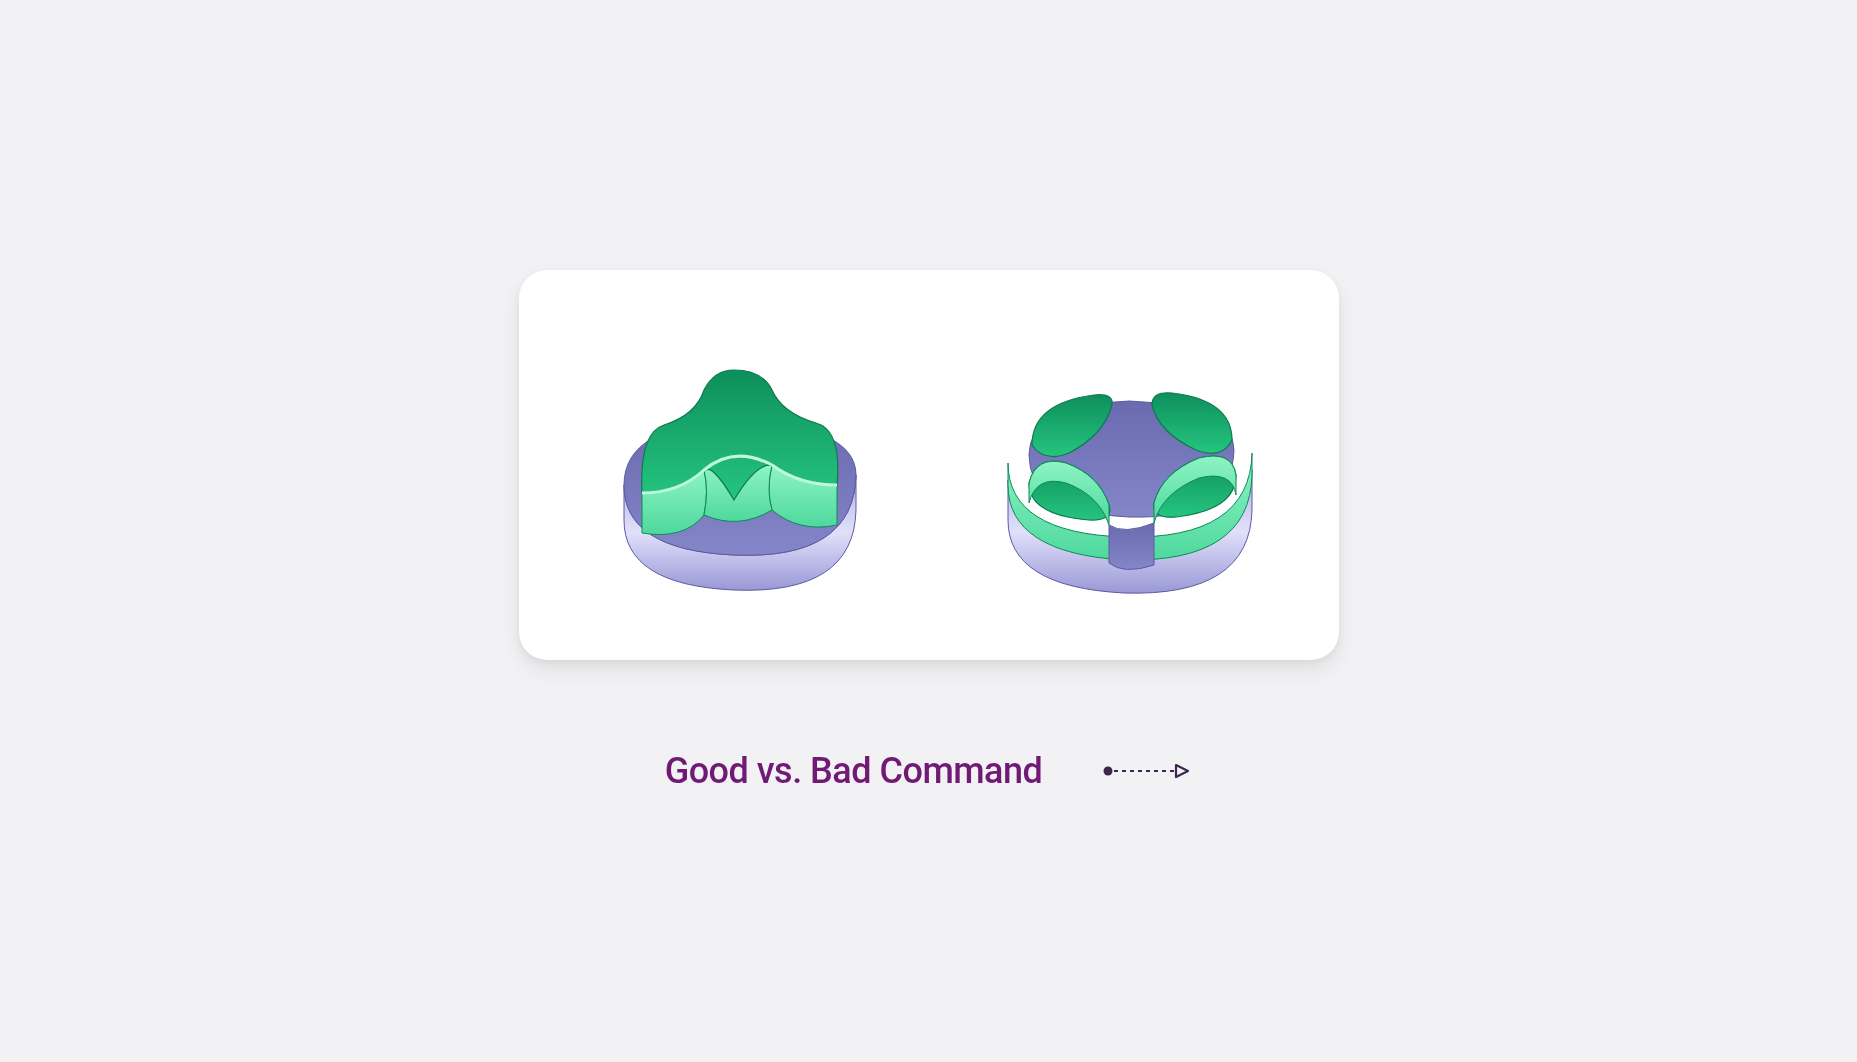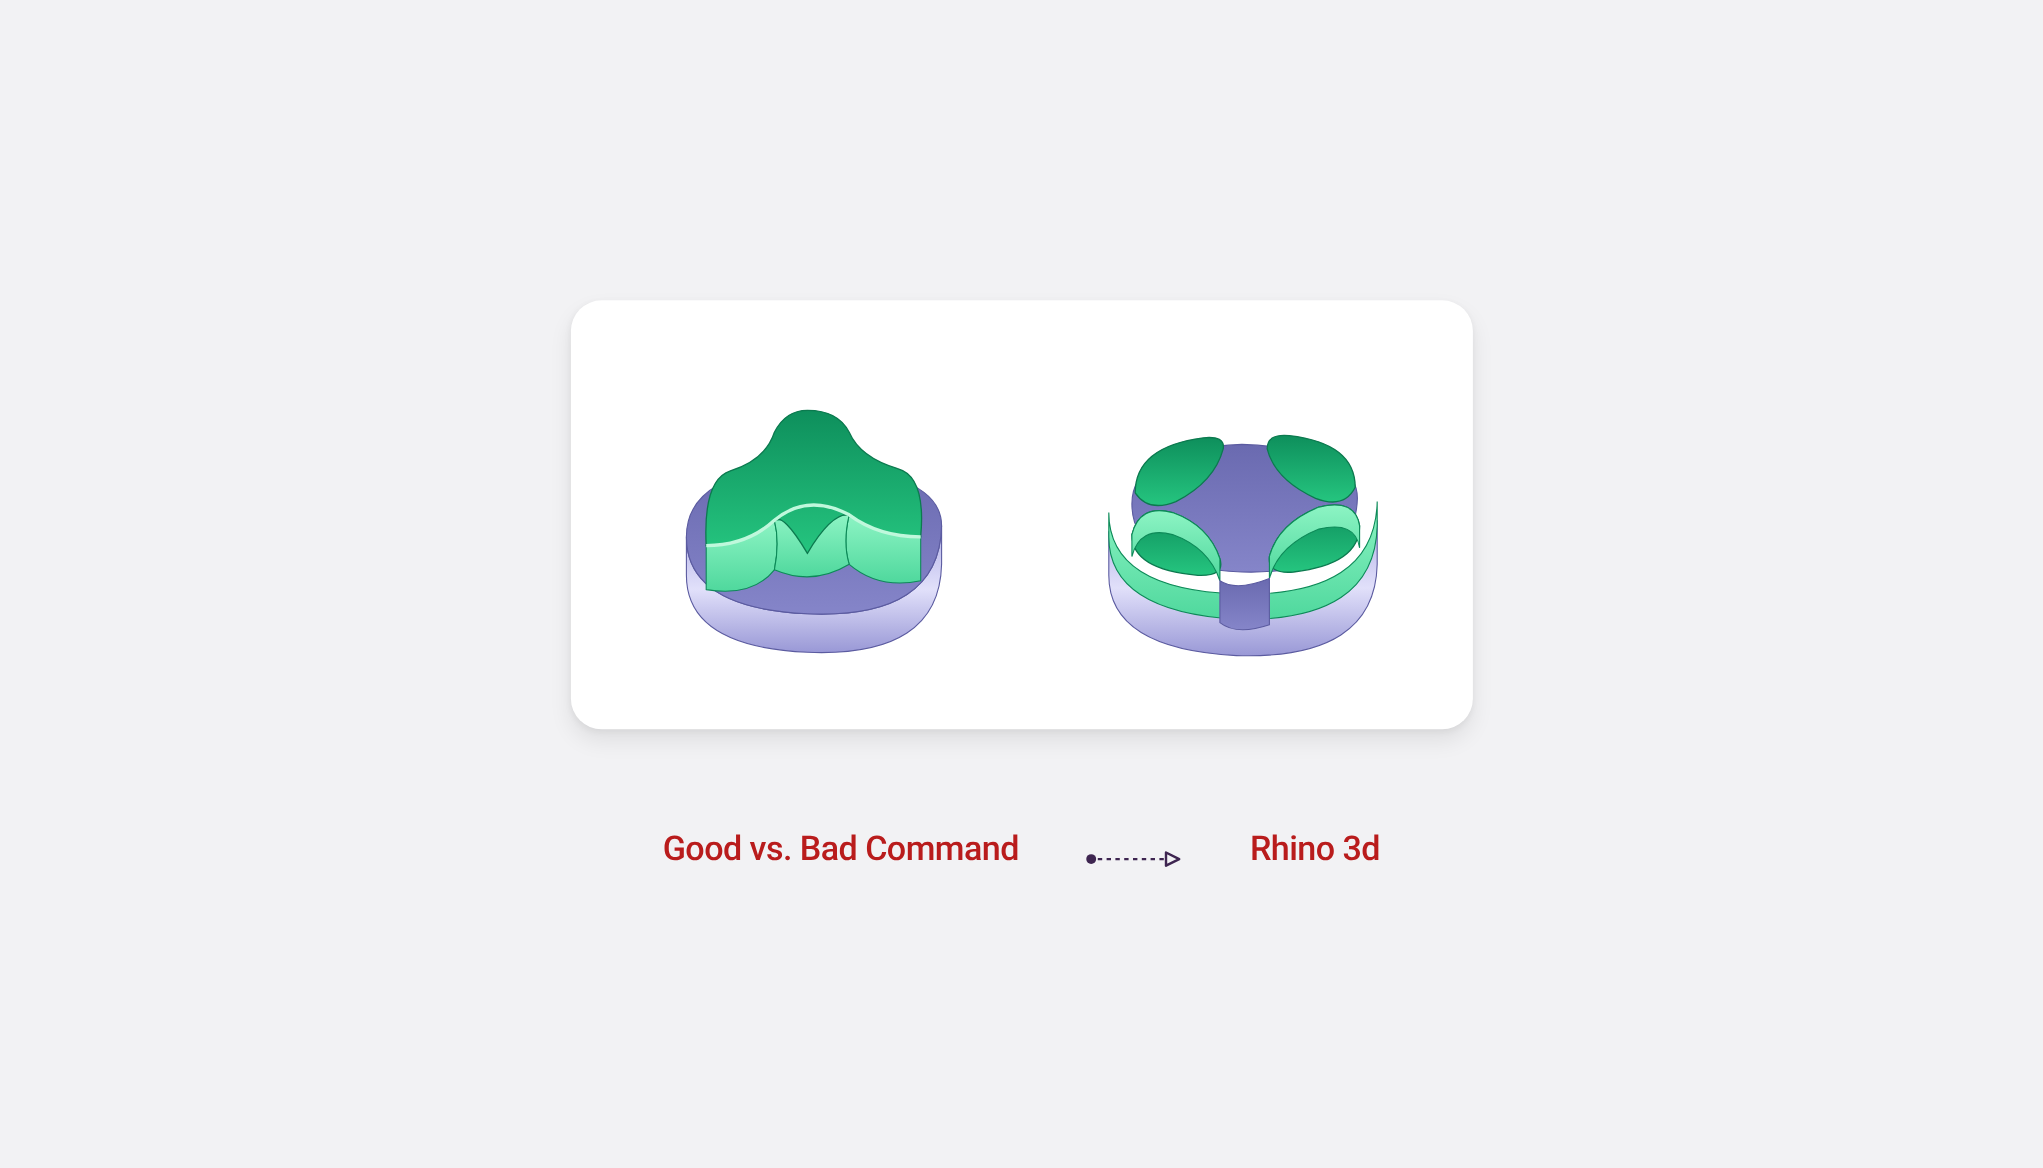--- a/index.html
+++ b/index.html
@@ -31,24 +31,24 @@
     align-items: center;
     justify-content: center;
     gap: 90px;
   }
   .model {
     width: 300px;
     height: 260px;
   }
   .caption {
     display: flex;
-    align-items: flex-end;
+    align-items: center;
     gap: 60px;
-    color: #b91c1c;
-    font-size: 31px;
+    color: #701a75;
+    font-size: 36px;
     font-weight: 500;
     letter-spacing: -0.5px;
   }
   .arrow {
     display: inline-flex;
     align-items: center;
   }
 </style>
 </head>
 <body>
@@ -214,16 +214,15 @@
 
   <div class="caption">
     <span>Good vs. Bad Command</span>
     <span class="arrow">
       <svg width="90" height="18" viewBox="0 0 90 18">
         <circle cx="6" cy="9" r="4.5" fill="#3e2550"></circle>
         <line x1="12" y1="9" x2="74" y2="9" stroke="#3e2550" stroke-width="2.2" stroke-dasharray="4 4"></line>
         <path d="M74 3 L86 9 L74 15 Z" fill="none" stroke="#3e2550" stroke-width="2.2" stroke-linejoin="round"></path>
       </svg>
     </span>
-    <span>Rhino 3d</span>
   </div>
 
 </div>
 
 </body></html>

